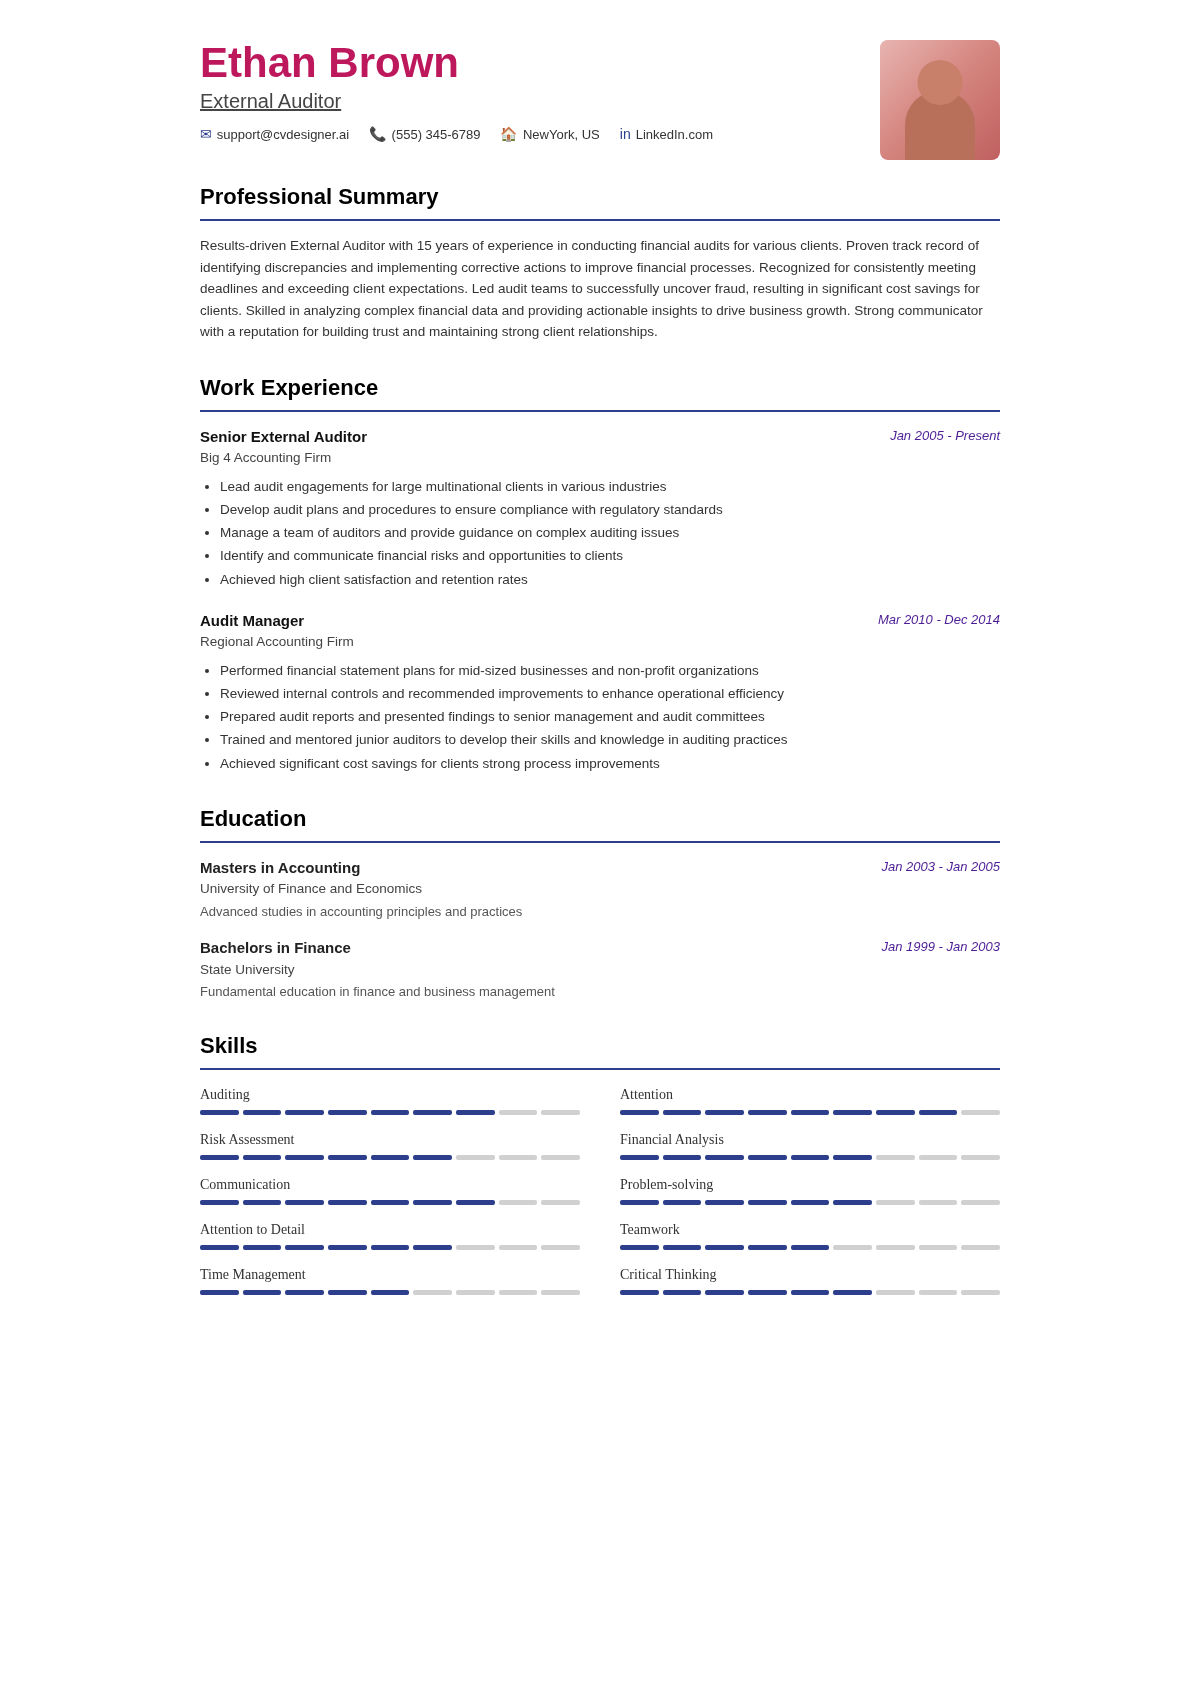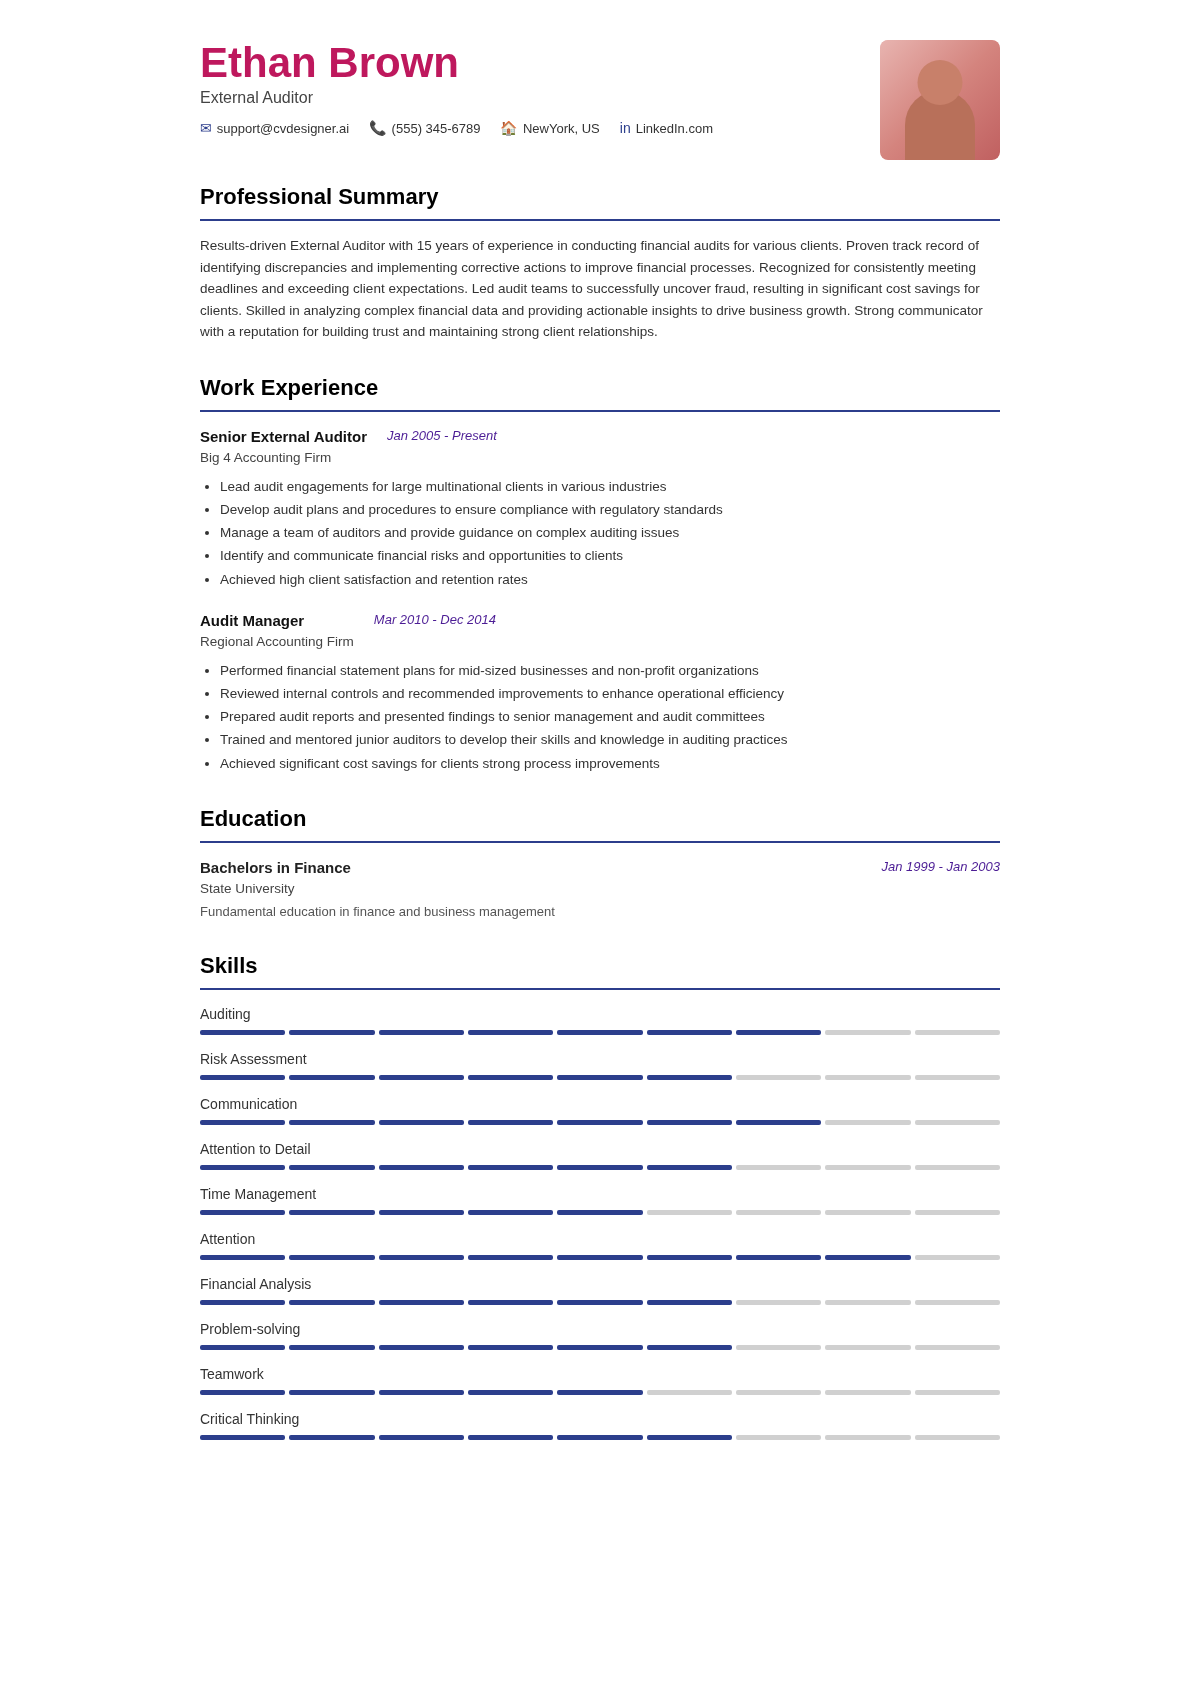--- a/index.html
+++ b/index.html
@@ -20,23 +20,24 @@
       margin-bottom: 20px;
     }
     .header-left { flex: 1; }
     .header-left h1 {
       font-size: 42px;
       font-weight: 900;
       color: #be185d;
       line-height: 1.1;
     }
     .header-left .subtitle {
-      font-size: 16px;
+      font-size: 20px;
       color: #444;
       margin-bottom: 8px;
+      text-decoration: underline;
     }
     .header-left .contact-line {
       display: flex;
       gap: 20px;
       font-size: 13px;
       color: #333;
       flex-wrap: wrap;
       margin-top: 6px;
     }
     .contact-item {
@@ -105,20 +106,21 @@
       font-size: 13.5px;
       color: #333;
       line-height: 1.6;
     }
 
     .experience-item {
       margin-bottom: 20px;
     }
     .experience-header {
       display: flex;
+      justify-content: space-between;
       align-items: flex-start;
     }
     .job-title {
       font-weight: 700;
       font-size: 15px;
       color: #111;
     }
     .company {
       font-size: 13.5px;
       color: #444;
@@ -157,22 +159,23 @@
       color: #444;
     }
     .edu-desc {
       font-size: 13px;
       color: #555;
       margin-top: 2px;
     }
 
     .skills-grid {
       display: grid;
-      grid-template-columns: 1fr;
+      grid-template-columns: 1fr 1fr;
       gap: 0px 40px;
+      font-family: Liberation Serif, serif;
     }
     .skill-item {
       margin-bottom: 14px;
     }
     .skill-name {
       font-size: 14px;
       color: #333;
       margin-bottom: 5px;
     }
     .skill-bar {
@@ -264,20 +267,28 @@
       <li>Trained and mentored junior auditors to develop their skills and knowledge in auditing practices</li>
       <li>Achieved significant cost savings for clients strong process improvements</li>
     </ul>
   </div>
 </div>
 
 <div class="section">
   <div class="section-title">Education</div>
   <div class="section-divider"></div>
 
+  <div class="education-item">
+    <div class="edu-header">
+      <div class="degree">Masters in Accounting</div>
+      <div class="date-range">Jan 2003 - Jan 2005</div>
+    </div>
+    <div class="school">University of Finance and Economics</div>
+    <div class="edu-desc">Advanced studies in accounting principles and practices</div>
+  </div>
 
   <div class="education-item">
     <div class="edu-header">
       <div class="degree">Bachelors in Finance</div>
       <div class="date-range">Jan 1999 - Jan 2003</div>
     </div>
     <div class="school">State University</div>
     <div class="edu-desc">Fundamental education in finance and business management</div>
   </div>
 </div>

